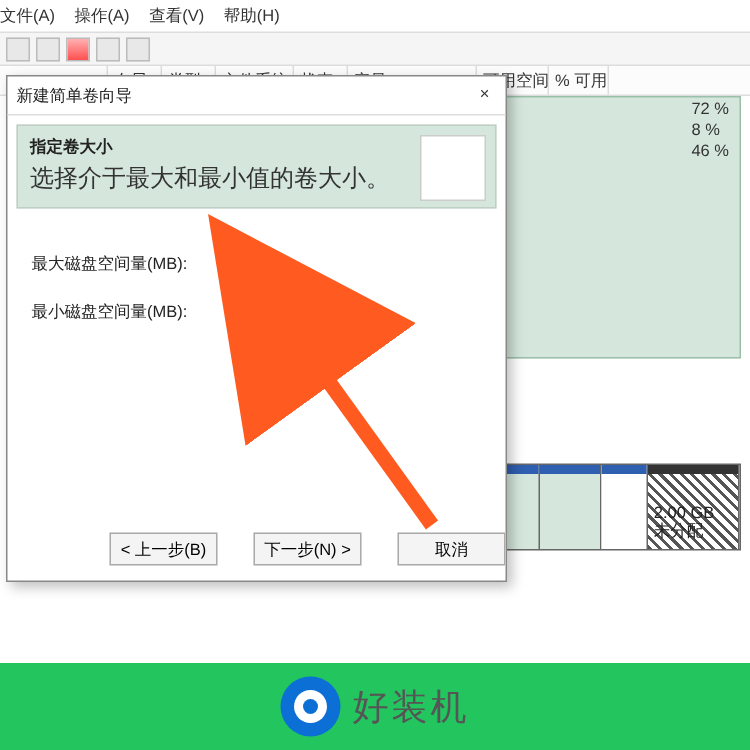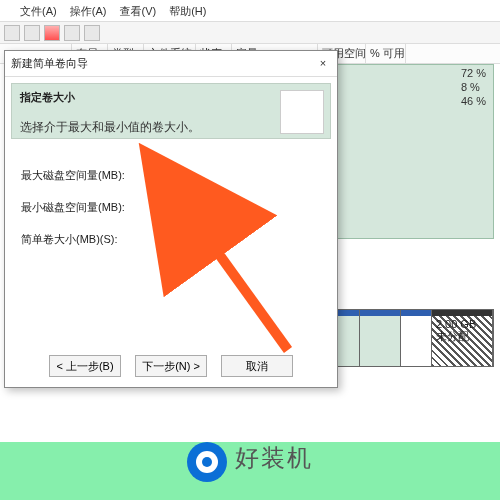--- a/index.html
+++ b/index.html
@@ -1,62 +1,62 @@
 <!DOCTYPE html>
 <html><head>
 <meta charset="utf-8">
 <style>
   *{box-sizing:border-box;margin:0;padding:0;font-family:"Microsoft YaHei",SimSun,sans-serif;font-size:11px}
   html,body{width:500px;height:500px;overflow:hidden;background:#fff}
   
-  .menubar{height:22px;line-height:22px;padding:0 20px;color:#333;background:#fff;border-bottom:1px solid #ddd}
+  .menubar{height:22px;line-height:22px;padding:0 0;color:#333;background:#fff;border-bottom:1px solid #ddd}
   .menubar span{margin-right:10px}
   
   .toolbar{height:22px;background:#f5f5f5;border-bottom:1px solid #ddd;display:flex;align-items:center;padding:0 4px;gap:4px}
   .tbtn{width:16px;height:16px;background:#e8e8e8;border:1px solid #bbb;display:inline-block}
   .tbtn.r{background:linear-gradient(#ffb0b0,#ff5050)}
   
   .vlhead{height:20px;background:#fcfcfc;border-bottom:1px solid #ddd;display:flex}
   .vlhead div{border-right:1px solid #ddd;padding:2px 4px;color:#333;white-space:nowrap}
   .col1{width:72px}.col2{width:36px}.col3{width:36px}.col4{width:52px}.col5{width:36px}.col6{width:86px}.col7{width:48px}.col8{width:40px}
   
   .diskbg{position:absolute;left:0;right:0;top:64px;bottom:58px;background:#fff}
   .topshade{position:absolute;left:6px;right:6px;top:0;height:175px;background:#d5e7dc;border:1px solid #9bbfa8}
   .dmap{position:absolute;left:6px;right:6px;top:245px;height:58px;display:flex;border:1px solid #666}
   .dchunk{border-right:1px solid #666;position:relative}
   .dchunk .bar{position:absolute;left:0;right:0;top:0;height:6px;background:#2f5fb0}
   .dchunk.green{background:#d5e7dc}
   .dchunk.hatch{background:repeating-linear-gradient(45deg,#555 0 2px,#fff 2px 5px)}
   .dchunk.white{background:#fff}
-  .dchunk .lab{position:absolute;left:4px;top:8px;font-size:10px;color:#222;line-height:12px}
+  .dchunk .lab{position:absolute;left:4px;top:26px;font-size:10px;color:#222;line-height:12px}
   .toppct{position:absolute;right:14px;top:2px;color:#333;font-size:10px;line-height:14px;text-align:left}
   
   .modal{position:absolute;left:4px;top:50px;width:334px;height:338px;background:#fff;border:1px solid #888;box-shadow:3px 3px 8px rgba(0,0,0,.25)}
   .titlebar{height:26px;display:flex;align-items:center;justify-content:space-between;padding:0 6px;border-bottom:1px solid #ddd}
   .titlebar .ttl{color:#222}
   .closebtn{width:16px;height:16px;text-align:center;line-height:14px;color:#333;cursor:pointer}
   .banner{height:56px;background:#d5e7dc;border:1px solid #bfcfc4;margin:6px;position:relative;padding:6px 8px}
-  .banner .h{font-weight:bold;color:#222;margin-bottom:14px}
-  .banner .s{color:#333;font-size:12px}
+  .banner .h{font-weight:bold;color:#222;margin-bottom:4px}
+  .banner .s{color:#333;font-size:16px}
   .banner .sq{position:absolute;right:6px;top:6px;width:44px;height:44px;background:#fff;border:1px solid #ccc}
   .body{padding:14px 16px}
   .row{display:flex;align-items:flex-end;height:24px;margin-bottom:8px}
   .row .lab{width:140px;color:#222}
   .row .val{color:#222}
   .spinwrap{display:flex;align-items:center;border:1px solid #7aa7e8;background:#fff}
   .spinwrap input{width:44px;height:18px;border:none;outline:none;padding:1px 2px;font-size:11px;background:#bcd4f5;color:#000}
   .spinbtns{display:flex;flex-direction:column;border-left:1px solid #bbb}
   .spinbtns span{width:12px;height:9px;font-size:8px;line-height:8px;text-align:center;background:#f4f4f4;border-bottom:1px solid #bbb;cursor:pointer}
   .spinbtns span:last-child{border-bottom:none}
-  .btnrow{position:absolute;left:0;right:0;bottom:10px;display:flex;justify-content:center;gap:14px}
+  .btnrow{position:absolute;left:0;right:0;bottom:10px;display:flex;justify-content:flex-end;gap:24px}
   .wbtn{min-width:72px;height:22px;background:#f4f4f4;border:1px solid #aaa;padding:0 6px;cursor:pointer;display:flex;align-items:center;justify-content:center}
   
   .arrow{position:absolute;pointer-events:none}
   
-  .footer{position:absolute;left:0;right:0;bottom:0;height:58px;background:#86efac;display:flex;align-items:flex-start;justify-content:center;gap:8px}
+  .footer{position:absolute;left:0;right:0;bottom:0;height:58px;background:#22c55e;display:flex;align-items:center;justify-content:center;gap:8px}
   .logo{width:40px;height:40px;border-radius:50%;background:#0b6fd6;display:flex;align-items:center;justify-content:center;position:relative}
   .logo .ring{width:22px;height:22px;border-radius:50%;background:#fff;display:flex;align-items:center;justify-content:center}
   .logo .dot{width:10px;height:10px;border-radius:50%;background:#0b6fd6}
   .brand{font-size:24px;letter-spacing:2px;color:#555}
 </style>
 </head>
 <body>
 
 <div class="menubar">
   <span>文件(A)</span>
@@ -126,30 +126,20 @@
   </div>
   <div class="body">
     <div class="row">
       <div class="lab">最大磁盘空间量(MB):</div>
       <div class="val">2047</div>
     </div>
     <div class="row">
       <div class="lab">最小磁盘空间量(MB):</div>
       <div class="val">8</div>
     </div>
-    <div class="row">
-      <div class="lab">简单卷大小(MB)(S):</div>
-      <div class="spinwrap">
-        <input type="text" value="2047" style="">
-        <div class="spinbtns">
-          <span>▲</span>
-          <span>▼</span>
-        </div>
-      </div>
-    </div>
   </div>
   <div class="btnrow">
     <div class="wbtn">&lt; 上一步(B)</div>
     <div class="wbtn">下一步(N) &gt;</div>
     <div class="wbtn">取消</div>
   </div>
 </div>
 
 <svg class="arrow" width="500" height="500" style="left:0;top:0">
   <defs>

